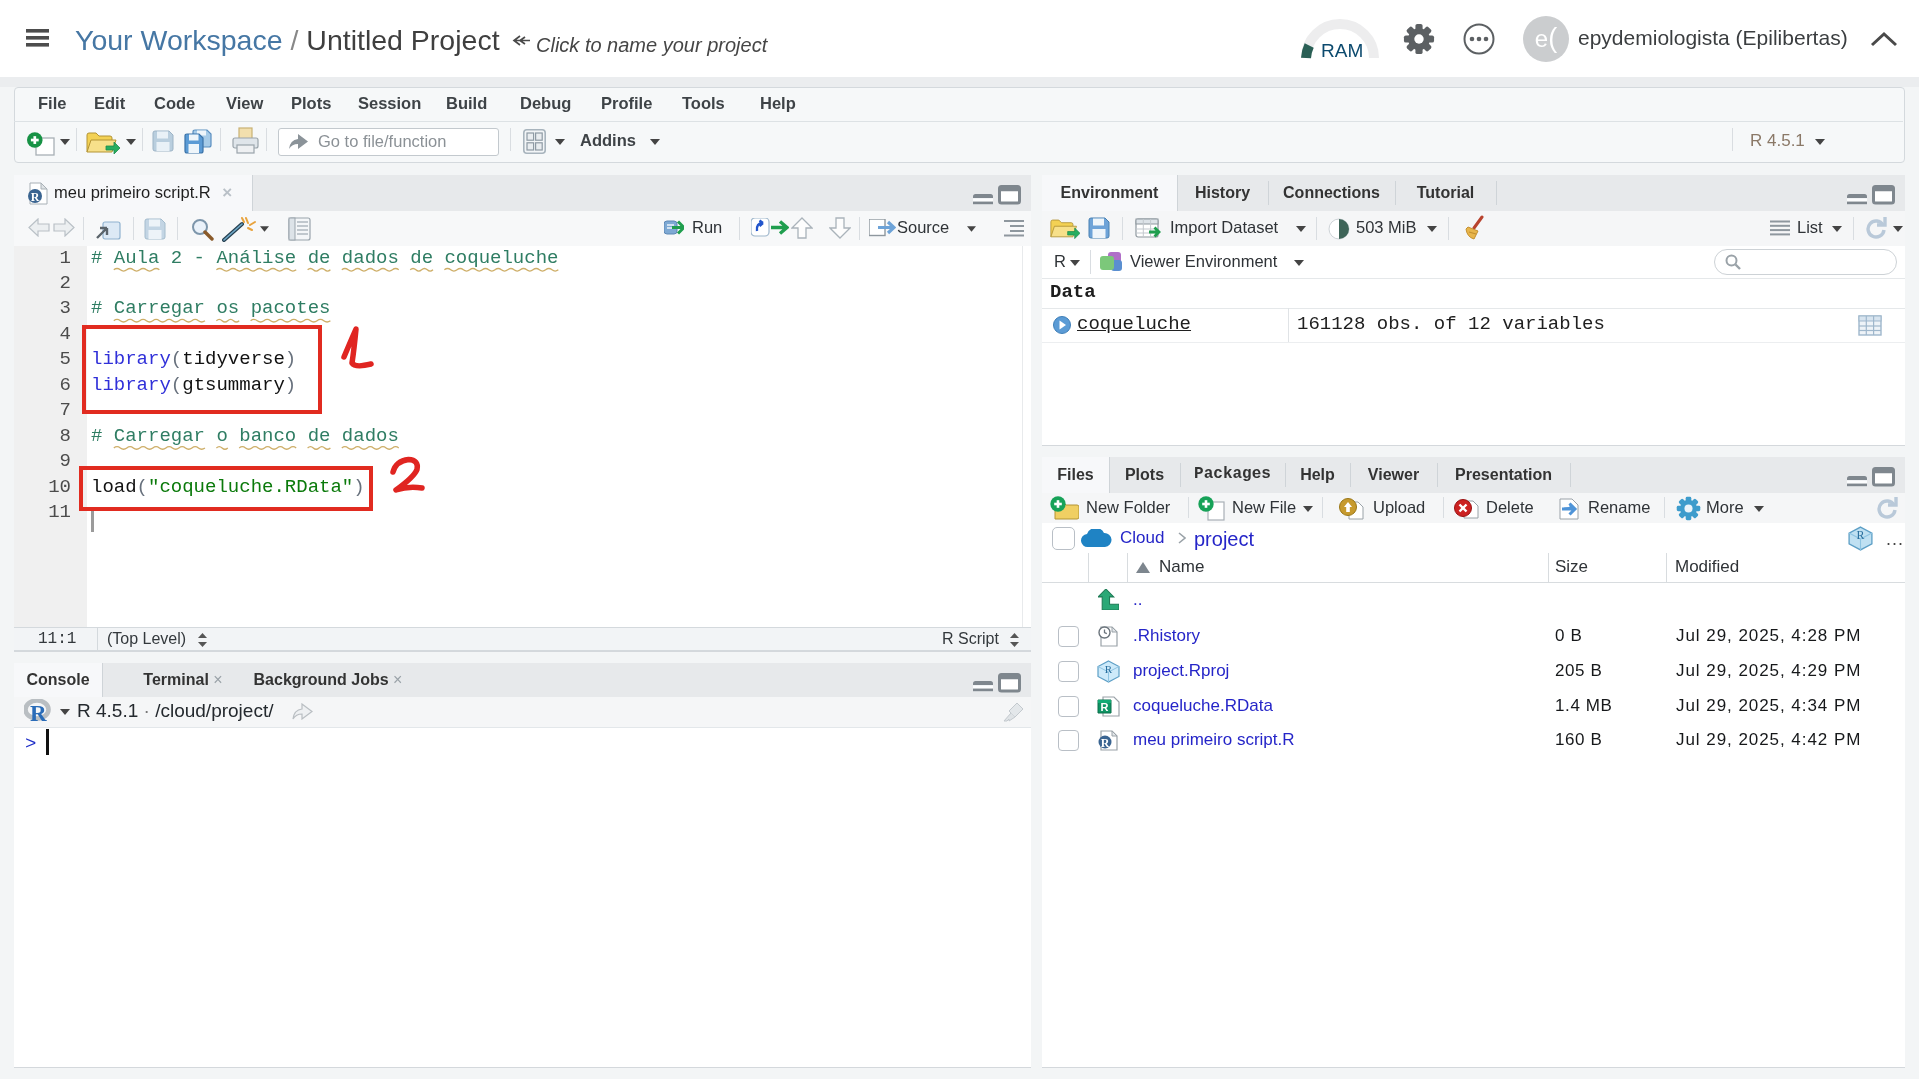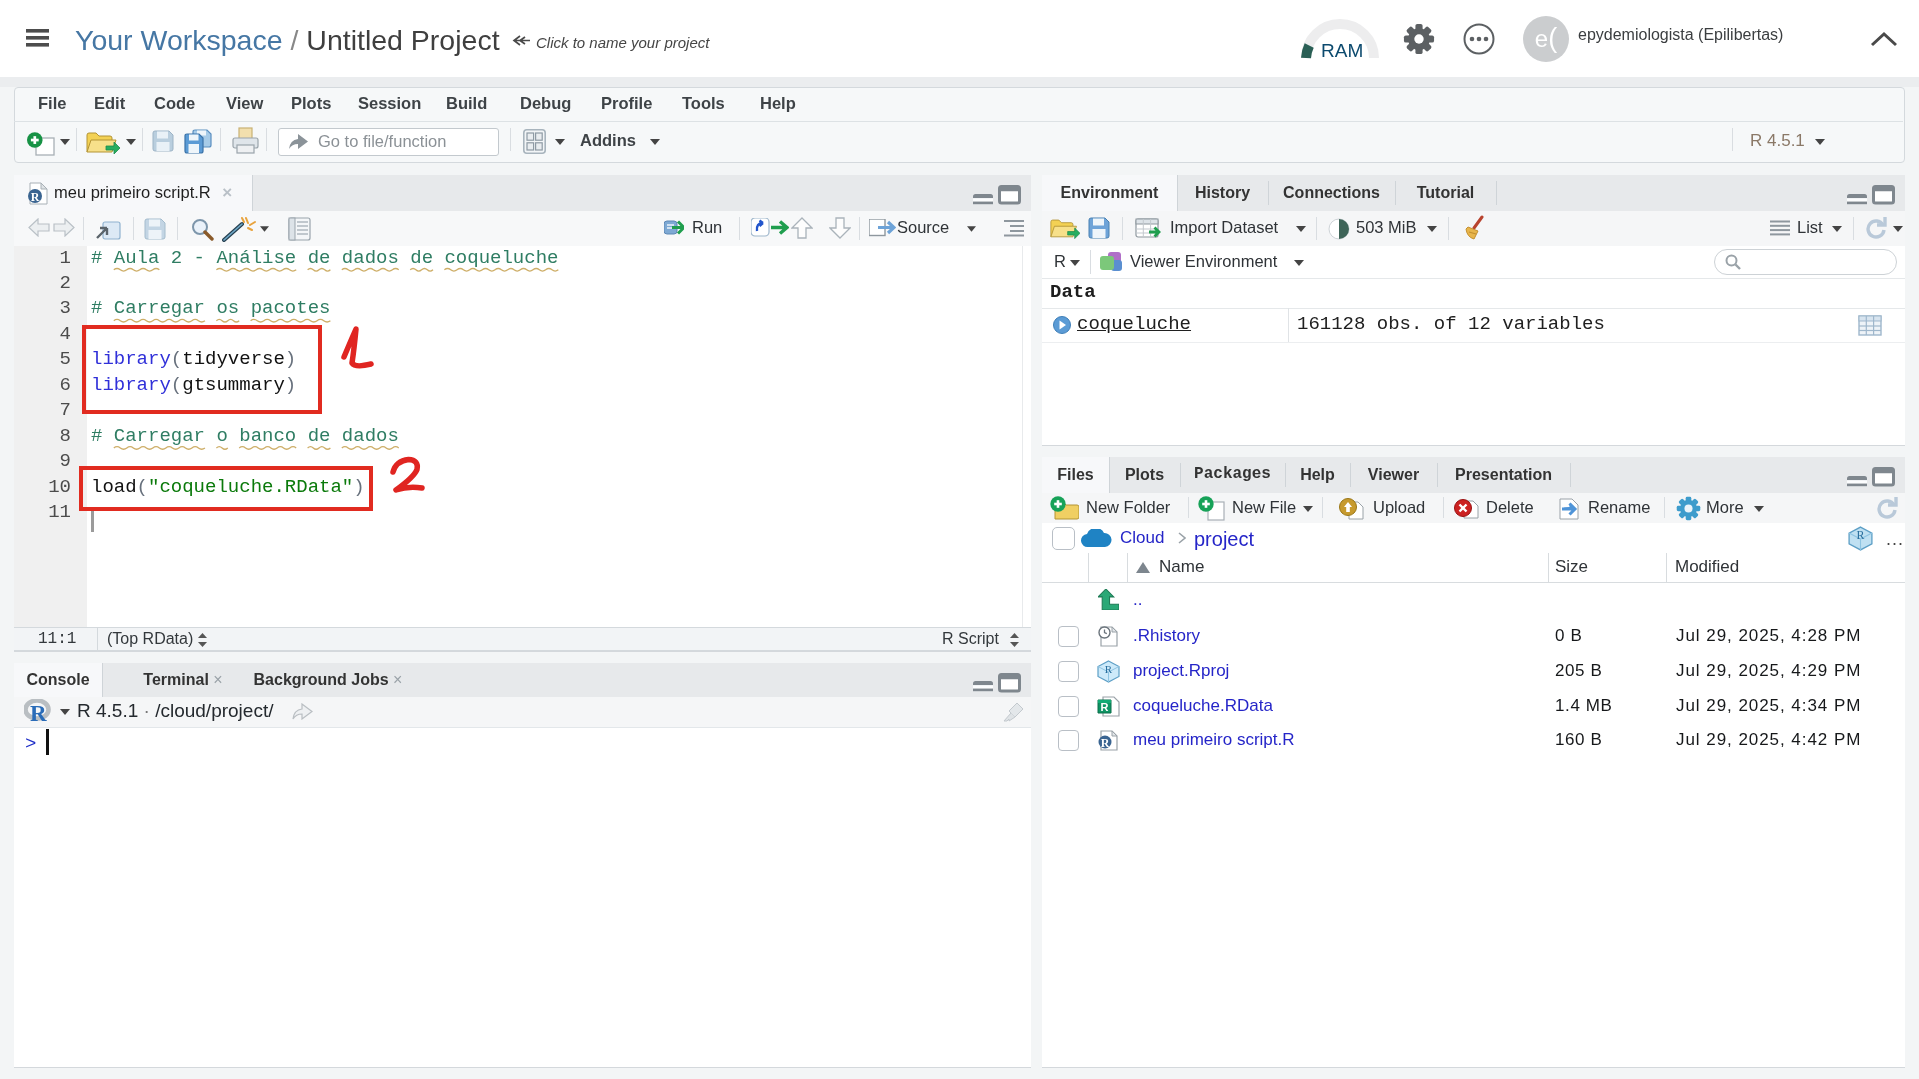--- a/index.html
+++ b/index.html
@@ -21,21 +21,21 @@
 <div class="abs" style="left:0;top:0;width:1919px;height:77px;background:#ffffff;"></div>
 <svg class="abs" style="left:26px;top:28px;" width="23" height="21" viewBox="0 0 23 21">
  <rect x="0" y="1" width="23" height="3.6" fill="#4d4d4d"></rect>
  <rect x="0" y="8" width="23" height="3.6" fill="#4d4d4d"></rect>
  <rect x="0" y="15" width="23" height="3.6" fill="#4d4d4d"></rect>
 </svg>
 <div class="abs" style="left:75px;top:24px;font-size:28.5px;color:#4677a4;">Your Workspace <span style="color:#888;">/</span> <span style="color:#3f3f3f;">Untitled Project</span></div>
 <svg class="abs" style="left:512px;top:35px;" width="20" height="11" viewBox="0 0 20 11">
  <path d="M18 5.5 L3 5.5 M8 1 L2 5.5 L8 10 M13 2 L8 5.5 L13 9" fill="none" stroke="#4a4a4a" stroke-width="1.7"></path>
 </svg>
-<div class="abs" style="left:536px;top:34px;font-size:15px;font-style:italic;color:#464646;">Click to name your project</div>
+<div class="abs" style="left:536px;top:34px;font-size:20px;font-style:italic;color:#464646;">Click to name your project</div>
 
 <svg class="abs" style="left:1301px;top:15px;" width="78" height="45" viewBox="0 0 78 45">
  <path d="M5 43 A 34 34 0 0 1 73 43" fill="none" stroke="#ededee" stroke-width="10"></path>
  <path d="M5 43 A 34 34 0 0 1 8.2 30.5" fill="none" stroke="#2a5f55" stroke-width="10"></path>
 </svg>
 <div class="abs" style="left:1321px;top:40px;font-size:19px;color:#0c4a6e;">RAM</div>
 
 <svg class="abs" style="left:1403px;top:23px;" width="32" height="32" viewBox="0 0 34 34">
  <g fill="#5c6063">
   <circle cx="17" cy="17" r="11.5"></circle>
@@ -56,21 +56,21 @@
 </svg>
 
 <svg class="abs" style="left:1463px;top:23px;" width="32" height="32" viewBox="0 0 32 32">
  <circle cx="16" cy="16" r="14.5" fill="none" stroke="#5c6063" stroke-width="2"></circle>
  <circle cx="9" cy="16" r="2.3" fill="#5c6063"></circle>
  <circle cx="16" cy="16" r="2.3" fill="#5c6063"></circle>
  <circle cx="23" cy="16" r="2.3" fill="#5c6063"></circle>
 </svg>
 
 <div class="abs" style="left:1523px;top:16px;width:46px;height:46px;border-radius:50%;background:#cbcdcf;color:#fff;font-size:24px;text-align:center;line-height:44px;">e<span style="font-size:27px;">(</span></div>
-<div class="abs" style="left:1578px;top:26px;font-size:16px;color:#3b3e40;">epydemiologista (Epilibertas)</div>
+<div class="abs" style="left:1578px;top:26px;font-size:21px;color:#3b3e40;">epydemiologista (Epilibertas)</div>
 <svg class="abs" style="left:1869px;top:30px;" width="30" height="18" viewBox="0 0 30 18">
  <path d="M3 15 L15 4 L27 15" fill="none" stroke="#4a4a4a" stroke-width="3"></path>
 </svg>
 
 <div class="abs" style="left:0;top:77px;width:1919px;height:10px;background:#ebedef;"></div>
 <div class="abs" style="left:14px;top:87px;width:1889px;height:74px;background:#f6f8f9;border:1px solid #d4d9dd;border-radius:4px;"></div>
 <div class="abs" id="menubar" style="left:14px;top:87px;width:1889px;height:34px;border-bottom:1px solid #dde2e5;font-size:16.5px;font-weight:bold;color:#3e4347;">
  <span class="abs" style="left:24px;top:7px;">File</span>
  <span class="abs" style="left:80px;top:7px;">Edit</span>
  <span class="abs" style="left:140px;top:7px;">Code</span>
@@ -272,21 +272,21 @@
  </div>
 
  <div class="abs" style="left:0;top:71px;width:1017px;height:381px;background:#fff;">
   <div class="abs" style="left:0;top:0;width:73px;height:381px;background:#f0f0f0;"></div>
   <div class="abs" style="left:1008px;top:0;width:1px;height:381px;background:#e8eaec;"></div>
  </div>
 
  <div class="abs" style="left:0;top:452px;width:1017px;height:22px;background:#f2f4f6;border-top:1px solid #d4d9dd;border-bottom:1px solid #d4d9dd;font-size:16px;color:#33383c;">
   <span class="abs mono" style="left:24px;top:2px;font-size:16px;">11:1</span>
   <div class="abs" style="left:83px;top:0;width:1px;height:24px;background:#d4d9dd;"></div>
-  <span class="abs" style="left:93px;top:2px;">(Top RData)</span>
+  <span class="abs" style="left:93px;top:2px;">(Top Level)</span>
   <svg class="abs" style="left:183px;top:5px;" width="11" height="14" viewBox="0 0 11 14">
           <path d="M5.5 0 L10 5 L1 5 z" fill="#555"></path>
           <path d="M5.5 14 L10 9 L1 9 z" fill="#555"></path>
         </svg>
   <span class="abs" style="left:928px;top:2px;">R Script</span>
   <svg class="abs" style="left:995px;top:5px;" width="11" height="14" viewBox="0 0 11 14">
           <path d="M5.5 0 L10 5 L1 5 z" fill="#555"></path>
           <path d="M5.5 14 L10 9 L1 9 z" fill="#555"></path>
         </svg>
  </div>

